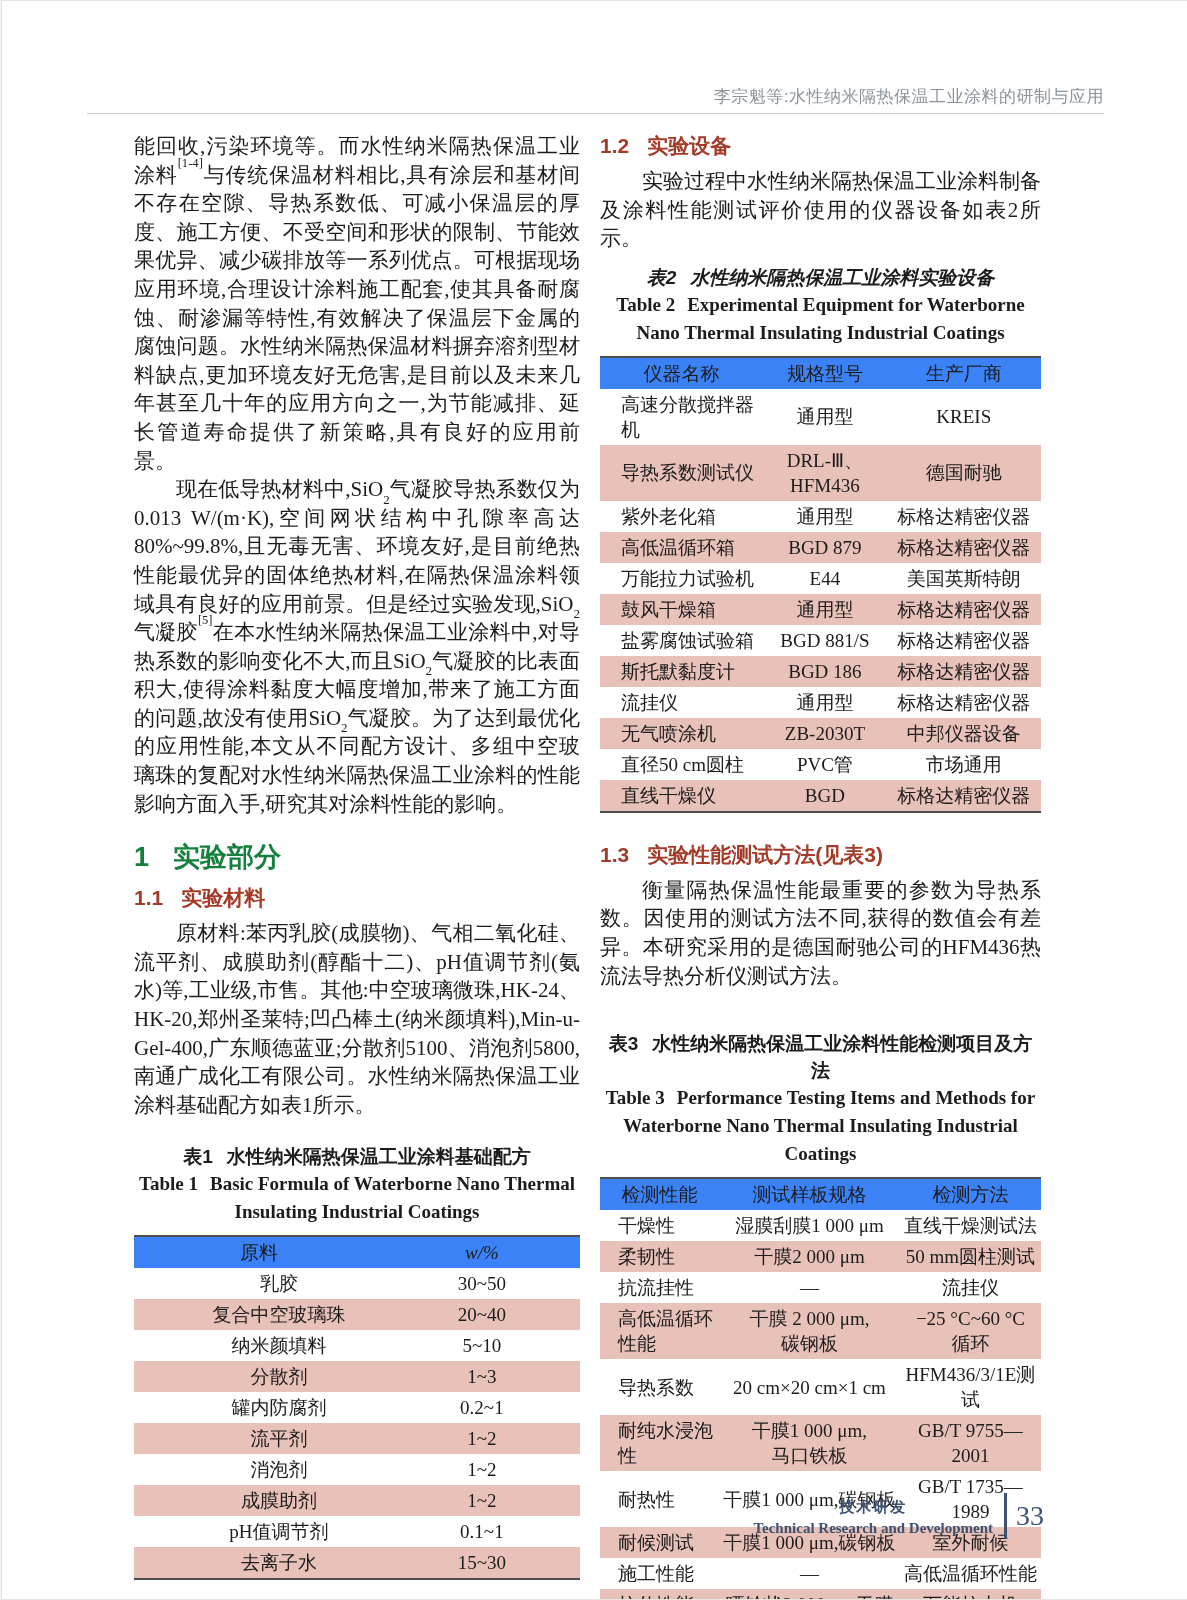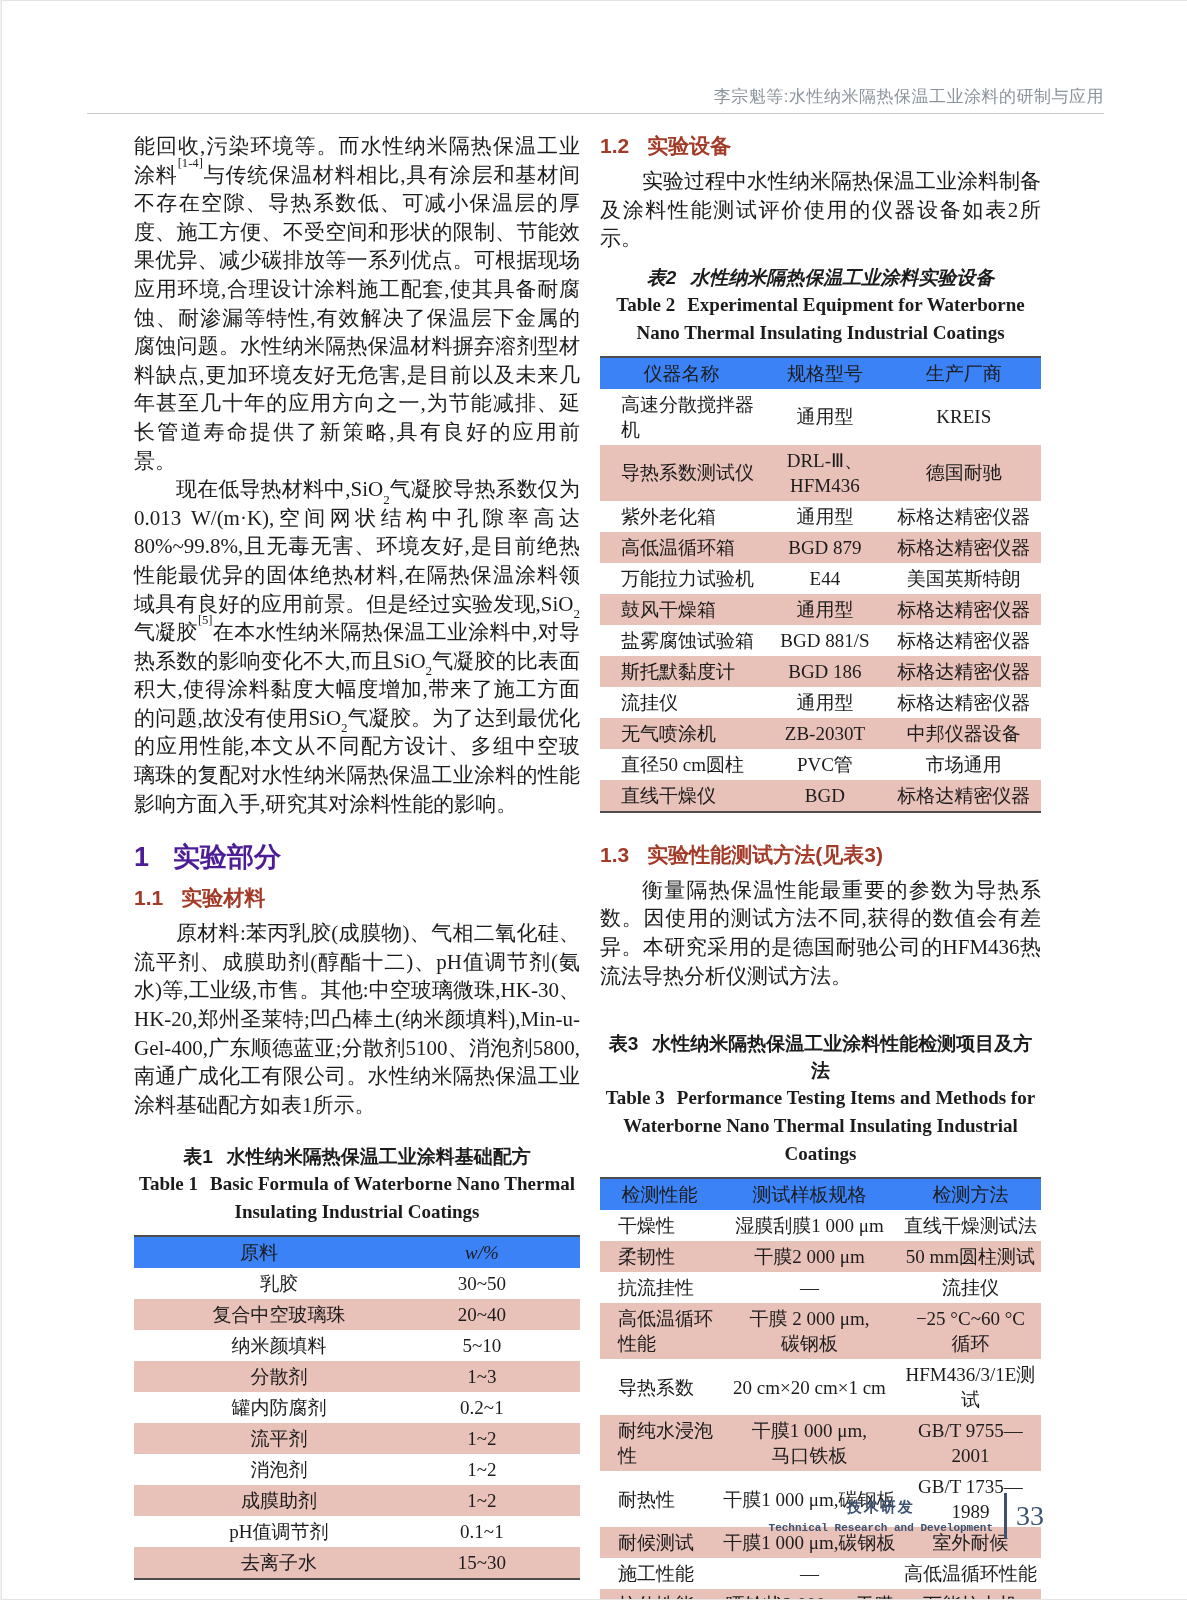--- a/index.html
+++ b/index.html
@@ -19,21 +19,21 @@
   .col { position:absolute; top:131px; width:446px; }
   .col-left  { left:132px; }
   .col-right { left:598px; width:441px; }
 
   p.body { font-size:21px; line-height:28.6px; text-align:justify; }
   p.body.indent { text-indent:2em; }
   sup { font-size:0.60em; position:relative; top:-0.55em; line-height:0; }
   sub { font-size:0.62em; position:relative; bottom:-0.18em; line-height:0; }
 
   
-  .h1 { font-family:"Liberation Sans", sans-serif; font-weight:bold; color:#4c1d95;
+  .h1 { font-family:"Liberation Sans", sans-serif; font-weight:bold; color:#15803d;
         font-size:27px; line-height:34px; margin:22px 0 10px 0; }
   .h1 .sec-num { margin-right:24px; }
   .h2 { font-family:"Liberation Sans", sans-serif; font-weight:bold; color:#a33b28;
         font-size:21px; line-height:27px; margin:6px 0 8px 0; }
   .h2 .sec-num { margin-right:18px; }
 
   
   .caption-cn { font-family:"Liberation Sans", sans-serif; font-weight:bold; font-size:19px;
                 text-align:center; line-height:27px; }
   .caption-cn .cap-label { margin-right:14px; }
@@ -60,21 +60,21 @@
   .t2 tbody td:first-child { text-align:left; padding-left:21px; }
 
   .t3 col.c1 { width:27%; }  .t3 col.c2 { width:41%; }  .t3 col.c3 { width:32%; }
   .t3 tbody td:first-child { text-align:left; padding-left:18px; }
 
   
   .footer { position:absolute; top:1492px; right:143px; display:flex; align-items:center; }
   .footer-text { text-align:right; color:#3c5270; }
   .footer-cn { font-family:"Liberation Sans", sans-serif; font-weight:bold; font-size:15px;
                letter-spacing:2px; line-height:24px;text-align:center; }
-  .footer-en { font-family:Liberation Mono, monospace; font-weight:bold; font-size:11px;
+  .footer-en { font-family:Liberation Serif, serif; font-weight:bold; font-size:15px;
                line-height:18px; }
   .footer-bar { width:3px; height:46px; background:#3c5270; margin:0 9px 0 11px; }
   .footer-num { font-family:"Liberation Serif", serif; font-size:28px; color:#3c5270; }
 </style>
 </head>
 <body>
 
 <div class="page">
 
   <div class="page-header">李宗魁等:水性纳米隔热保温工业涂料的研制与应用</div>
@@ -86,21 +86,21 @@
     <p class="body indent"><span>现在低导热材料中,SiO</span><sub>2</sub><span>气凝胶导热系数仅为0.013 W/(m·K),空间网状结构中孔隙率高达80%~99.8%,且无毒无害、环境友好,是目前绝热性能最优异的固体绝热材料,在隔热保温涂料领域具有良好的应用前景。但是经过实验发现,SiO</span><sub>2</sub><span>气凝胶</span><sup>[5]</sup><span>在本水性纳米隔热保温工业涂料中,对导热系数的影响变化不大,而且SiO</span><sub>2</sub><span>气凝胶的比表面积大,使得涂料黏度大幅度增加,带来了施工方面的问题,故没有使用SiO</span><sub>2</sub><span>气凝胶。为了达到最优化的应用性能,本文从不同配方设计、多组中空玻璃珠的复配对水性纳米隔热保温工业涂料的性能影响方面入手,研究其对涂料性能的影响。</span></p>
 
     <div class="h1">
       <span class="sec-num">1</span><span>实验部分</span>
     </div>
 
     <div class="h2">
       <span class="sec-num">1.1</span><span>实验材料</span>
     </div>
 
-    <p class="body indent">原材料:苯丙乳胶(成膜物)、气相二氧化硅、流平剂、成膜助剂(醇酯十二)、pH值调节剂(氨水)等,工业级,市售。其他:中空玻璃微珠,HK-30、HK-20,郑州圣莱特;凹凸棒土(纳米颜填料),Min-u-Gel-400,广东顺德蓝亚;分散剂5100、消泡剂5800,南通广成化工有限公司。水性纳米隔热保温工业涂料基础配方如表1所示。</p>
+    <p class="body indent">原材料:苯丙乳胶(成膜物)、气相二氧化硅、流平剂、成膜助剂(醇酯十二)、pH值调节剂(氨水)等,工业级,市售。其他:中空玻璃微珠,HK-24、HK-20,郑州圣莱特;凹凸棒土(纳米颜填料),Min-u-Gel-400,广东顺德蓝亚;分散剂5100、消泡剂5800,南通广成化工有限公司。水性纳米隔热保温工业涂料基础配方如表1所示。</p>
 
     <div class="caption-cn mt-t1">
       <span class="cap-label">表1</span><span>水性纳米隔热保温工业涂料基础配方</span>
     </div>
     <div class="caption-en">
       <span class="cap-label">Table 1</span><span>Basic Formula of Waterborne Nano Thermal Insulating Industrial Coatings</span>
     </div>
     <table class="t1">
       <colgroup>
           <col class="c1">

